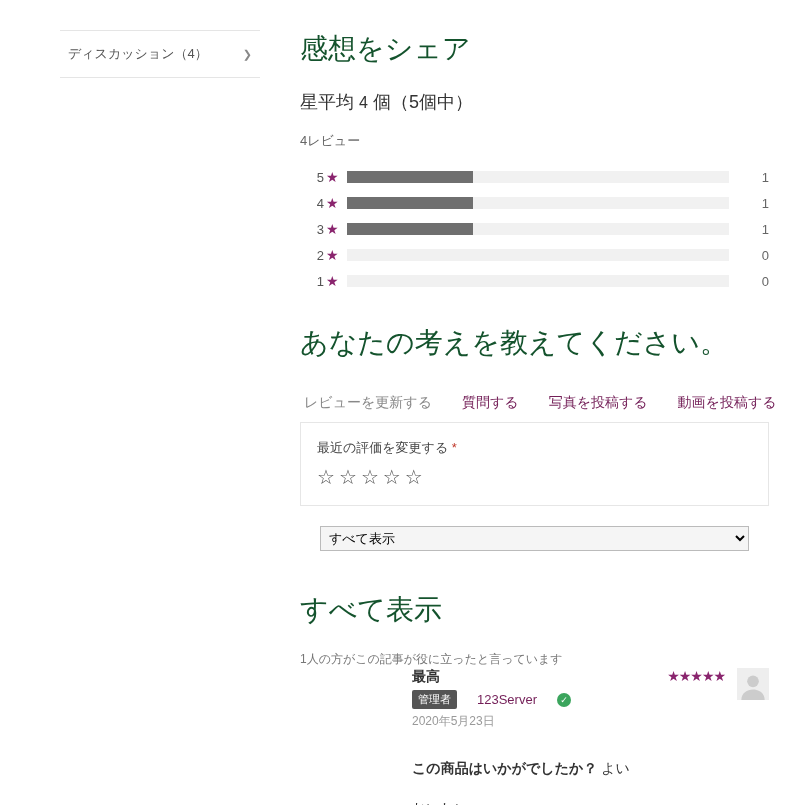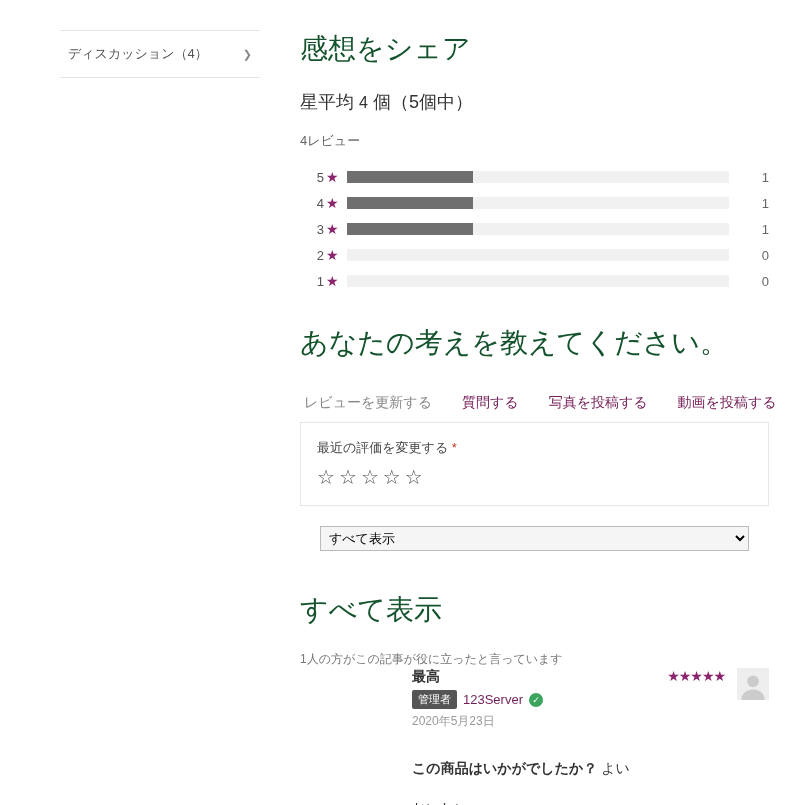--- a/index.html
+++ b/index.html
@@ -98,21 +98,21 @@
   .helpful { color: #777; font-size: 12px; }
   .post {
     display: flex;
     gap: 12px;
     align-items: flex-start;
     position: relative;
   }
   .post-left { width: 100px; flex-shrink: 0; }
   .post-body { flex: 1; }
   .post-title { font-size: 14px; font-weight: 700; margin-bottom: 4px; }
-  .author-line { display: flex; align-items: center; gap: 6px; flex-wrap: wrap; margin-bottom: 4px; }
+  .author-line { display: flex; align-items: center; gap: 20px; flex-wrap: wrap; margin-bottom: 4px; }
   .badge {
     background: #555;
     color: #fff;
     font-size: 11px;
     padding: 2px 6px;
     border-radius: 2px;
   }
   .author-name { color: #731e57; font-size: 13px; }
   .verified {
     width: 14px; height: 14px;

